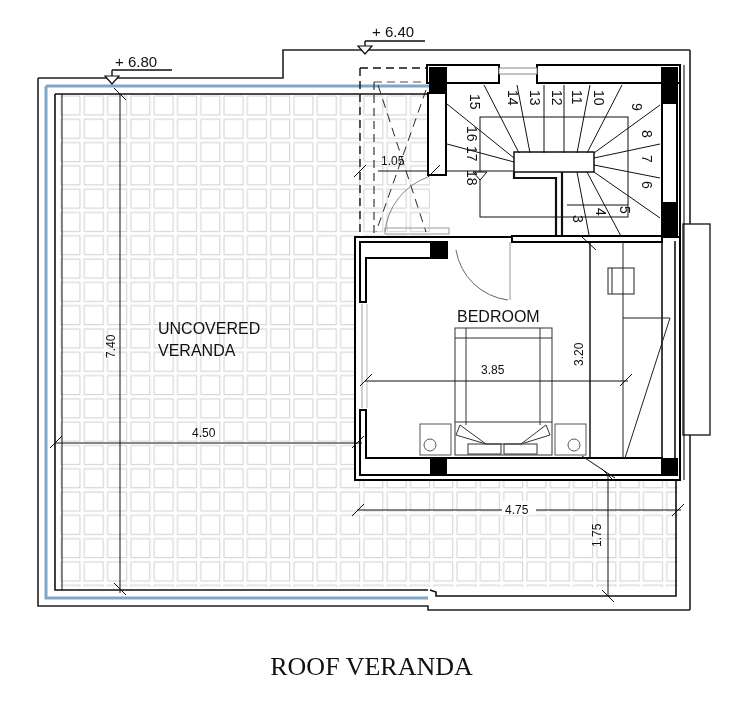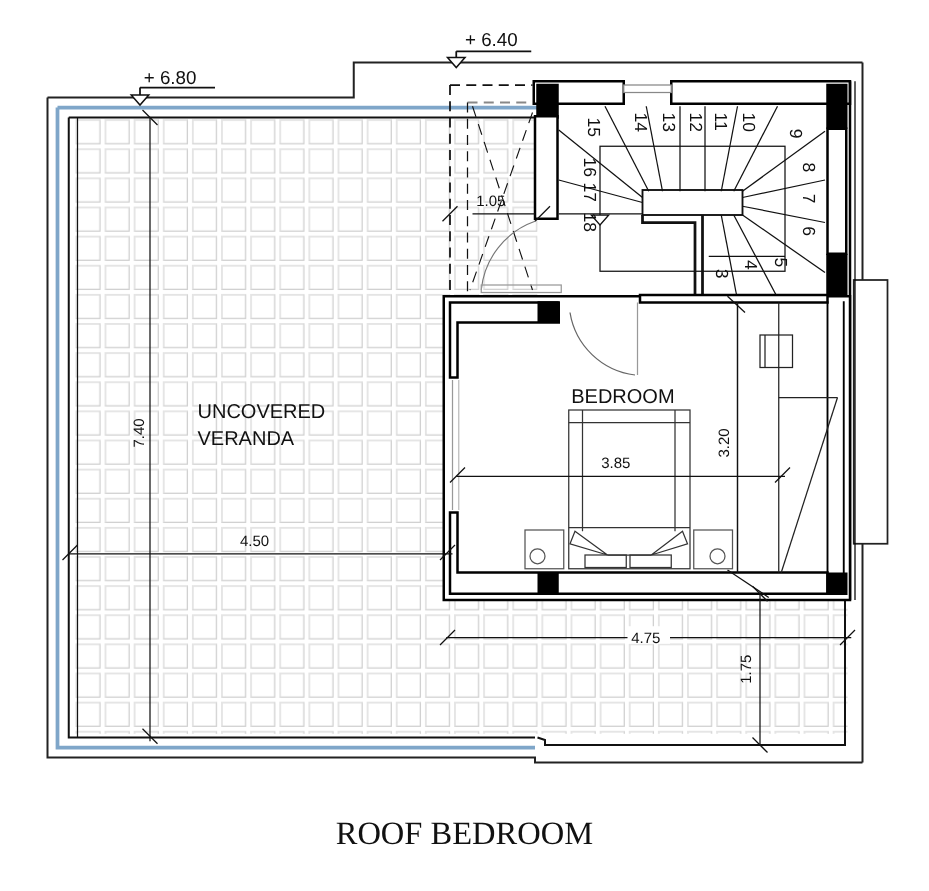--- a/index.html
+++ b/index.html
@@ -196,13 +196,13 @@
   <text class="lbl dim" transform="translate(115 358) rotate(-90)">7.40</text>
   <text class="lbl dim" x="192" y="437">4.50</text>
   <text class="lbl dim" x="381" y="165">1.05</text>
   <text class="lbl dim" x="481" y="374">3.85</text>
   <text class="lbl dim" transform="translate(583 366) rotate(-90)">3.20</text>
   <rect x="502" y="501" width="34" height="14" fill="#fff"></rect>
   <text class="lbl dim" x="505" y="514">4.75</text>
   <text class="lbl dim" transform="translate(601 547) rotate(-90)">1.75</text>
 </svg>
 
-<div id="title">ROOF BEDROOM</div>
+<div id="title">ROOF VERANDA</div>
 
 </body></html>

